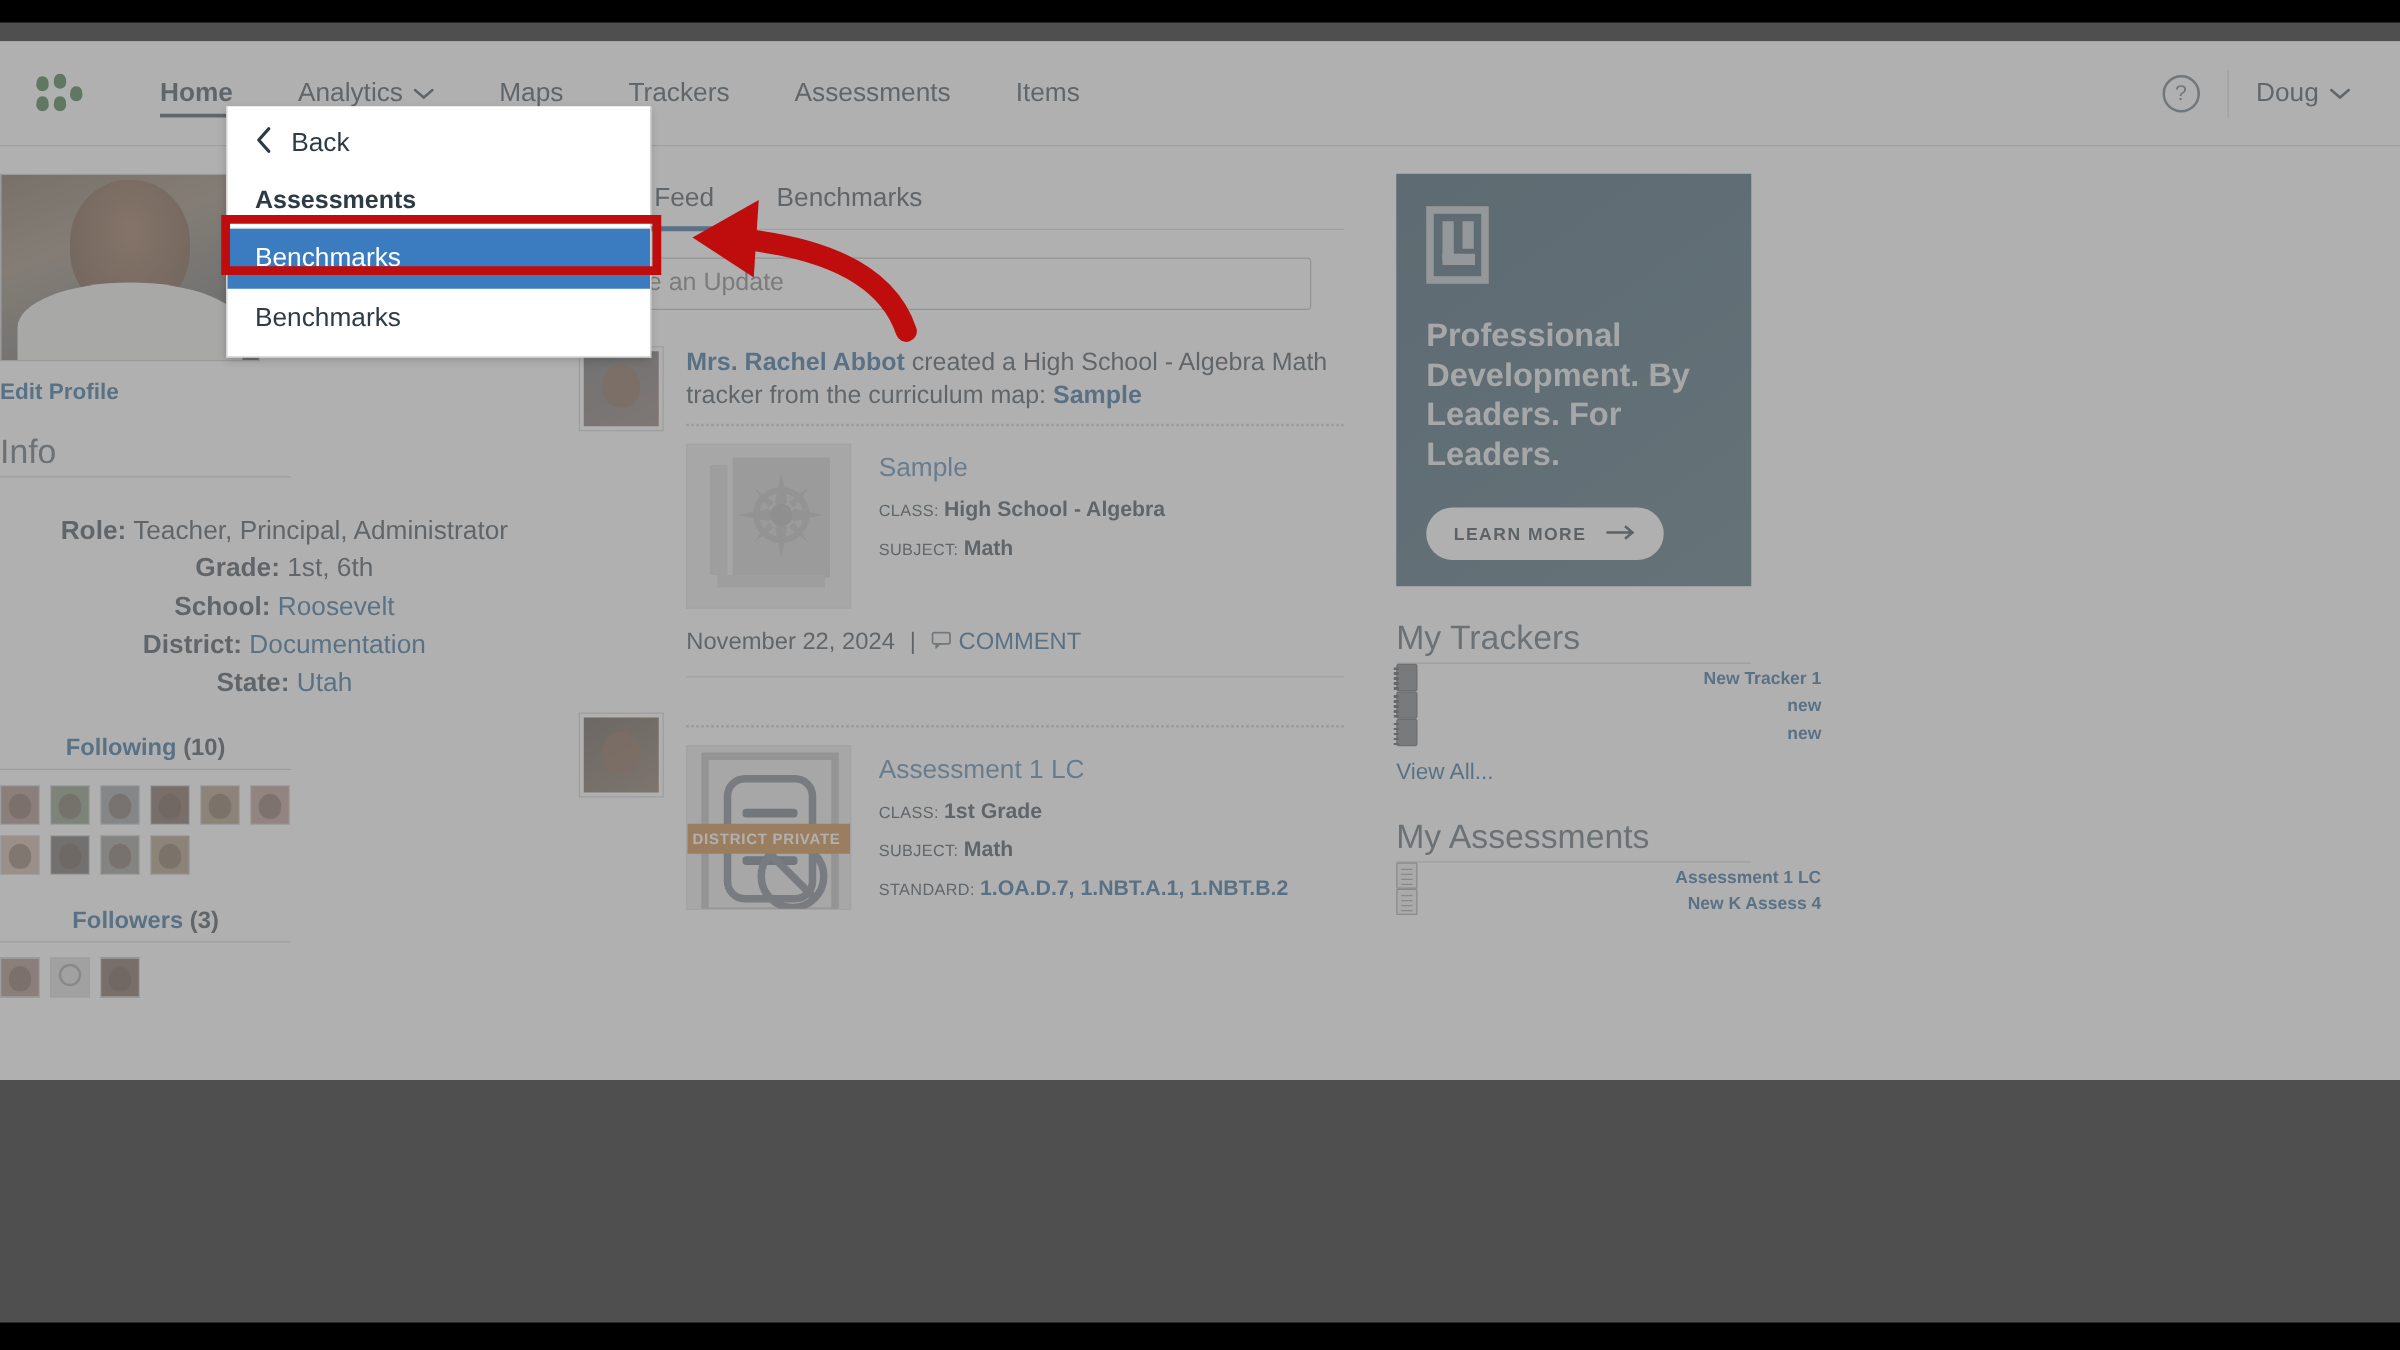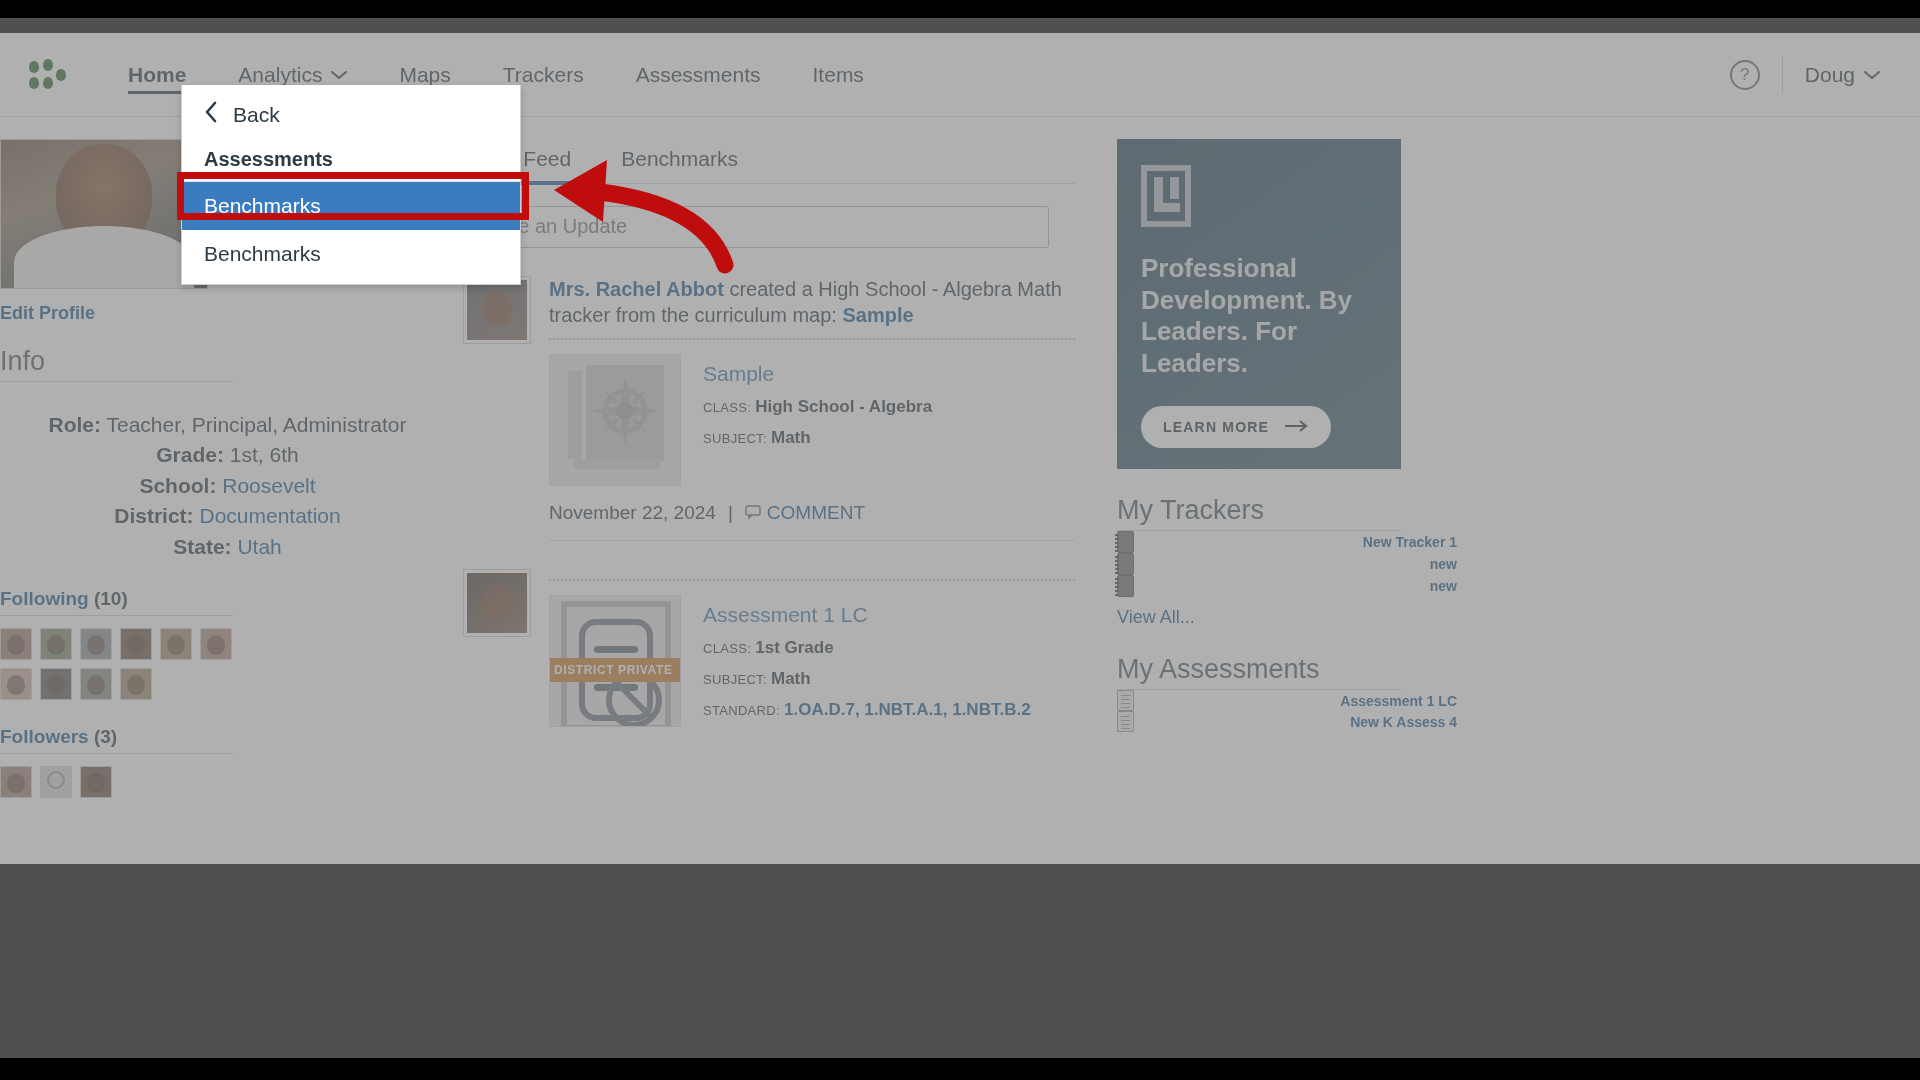--- a/index.html
+++ b/index.html
@@ -161,21 +161,21 @@
     margin-top: 22px; padding-bottom: 4px;
     border-bottom: 1px solid #cfcfcf;
     width: 233px;
   }
   .info-list { margin-top: 28px; font-size: 21px; color: #2d3b45; line-height: 1.45; text-align: center; }
   .info-list b { font-weight: bold; }
   .follow-title {
     margin-top: 26px; padding-bottom: 5px;
     border-bottom: 1px solid #cfcfcf;
     width: 233px;
-    font-size: 19px; color: #2d3b45;
+    font-size: 19px; color: #2d3b45; text-align: center;
   }
   .follow-title .ft-link { color: #1a5a8e; font-weight: bold; cursor: pointer; }
   .follow-title .ft-count { font-weight: bold; color: #2d3b45; }
   .thumbs { display: flex; flex-wrap: wrap; gap: 8px; margin-top: 12px; width: 233px; }
   .thumb {
     width: 32px; height: 32px;
     border: 1px solid #d0d0d0;
     background: #9a8d80;
     position: relative; overflow: hidden;
   }

